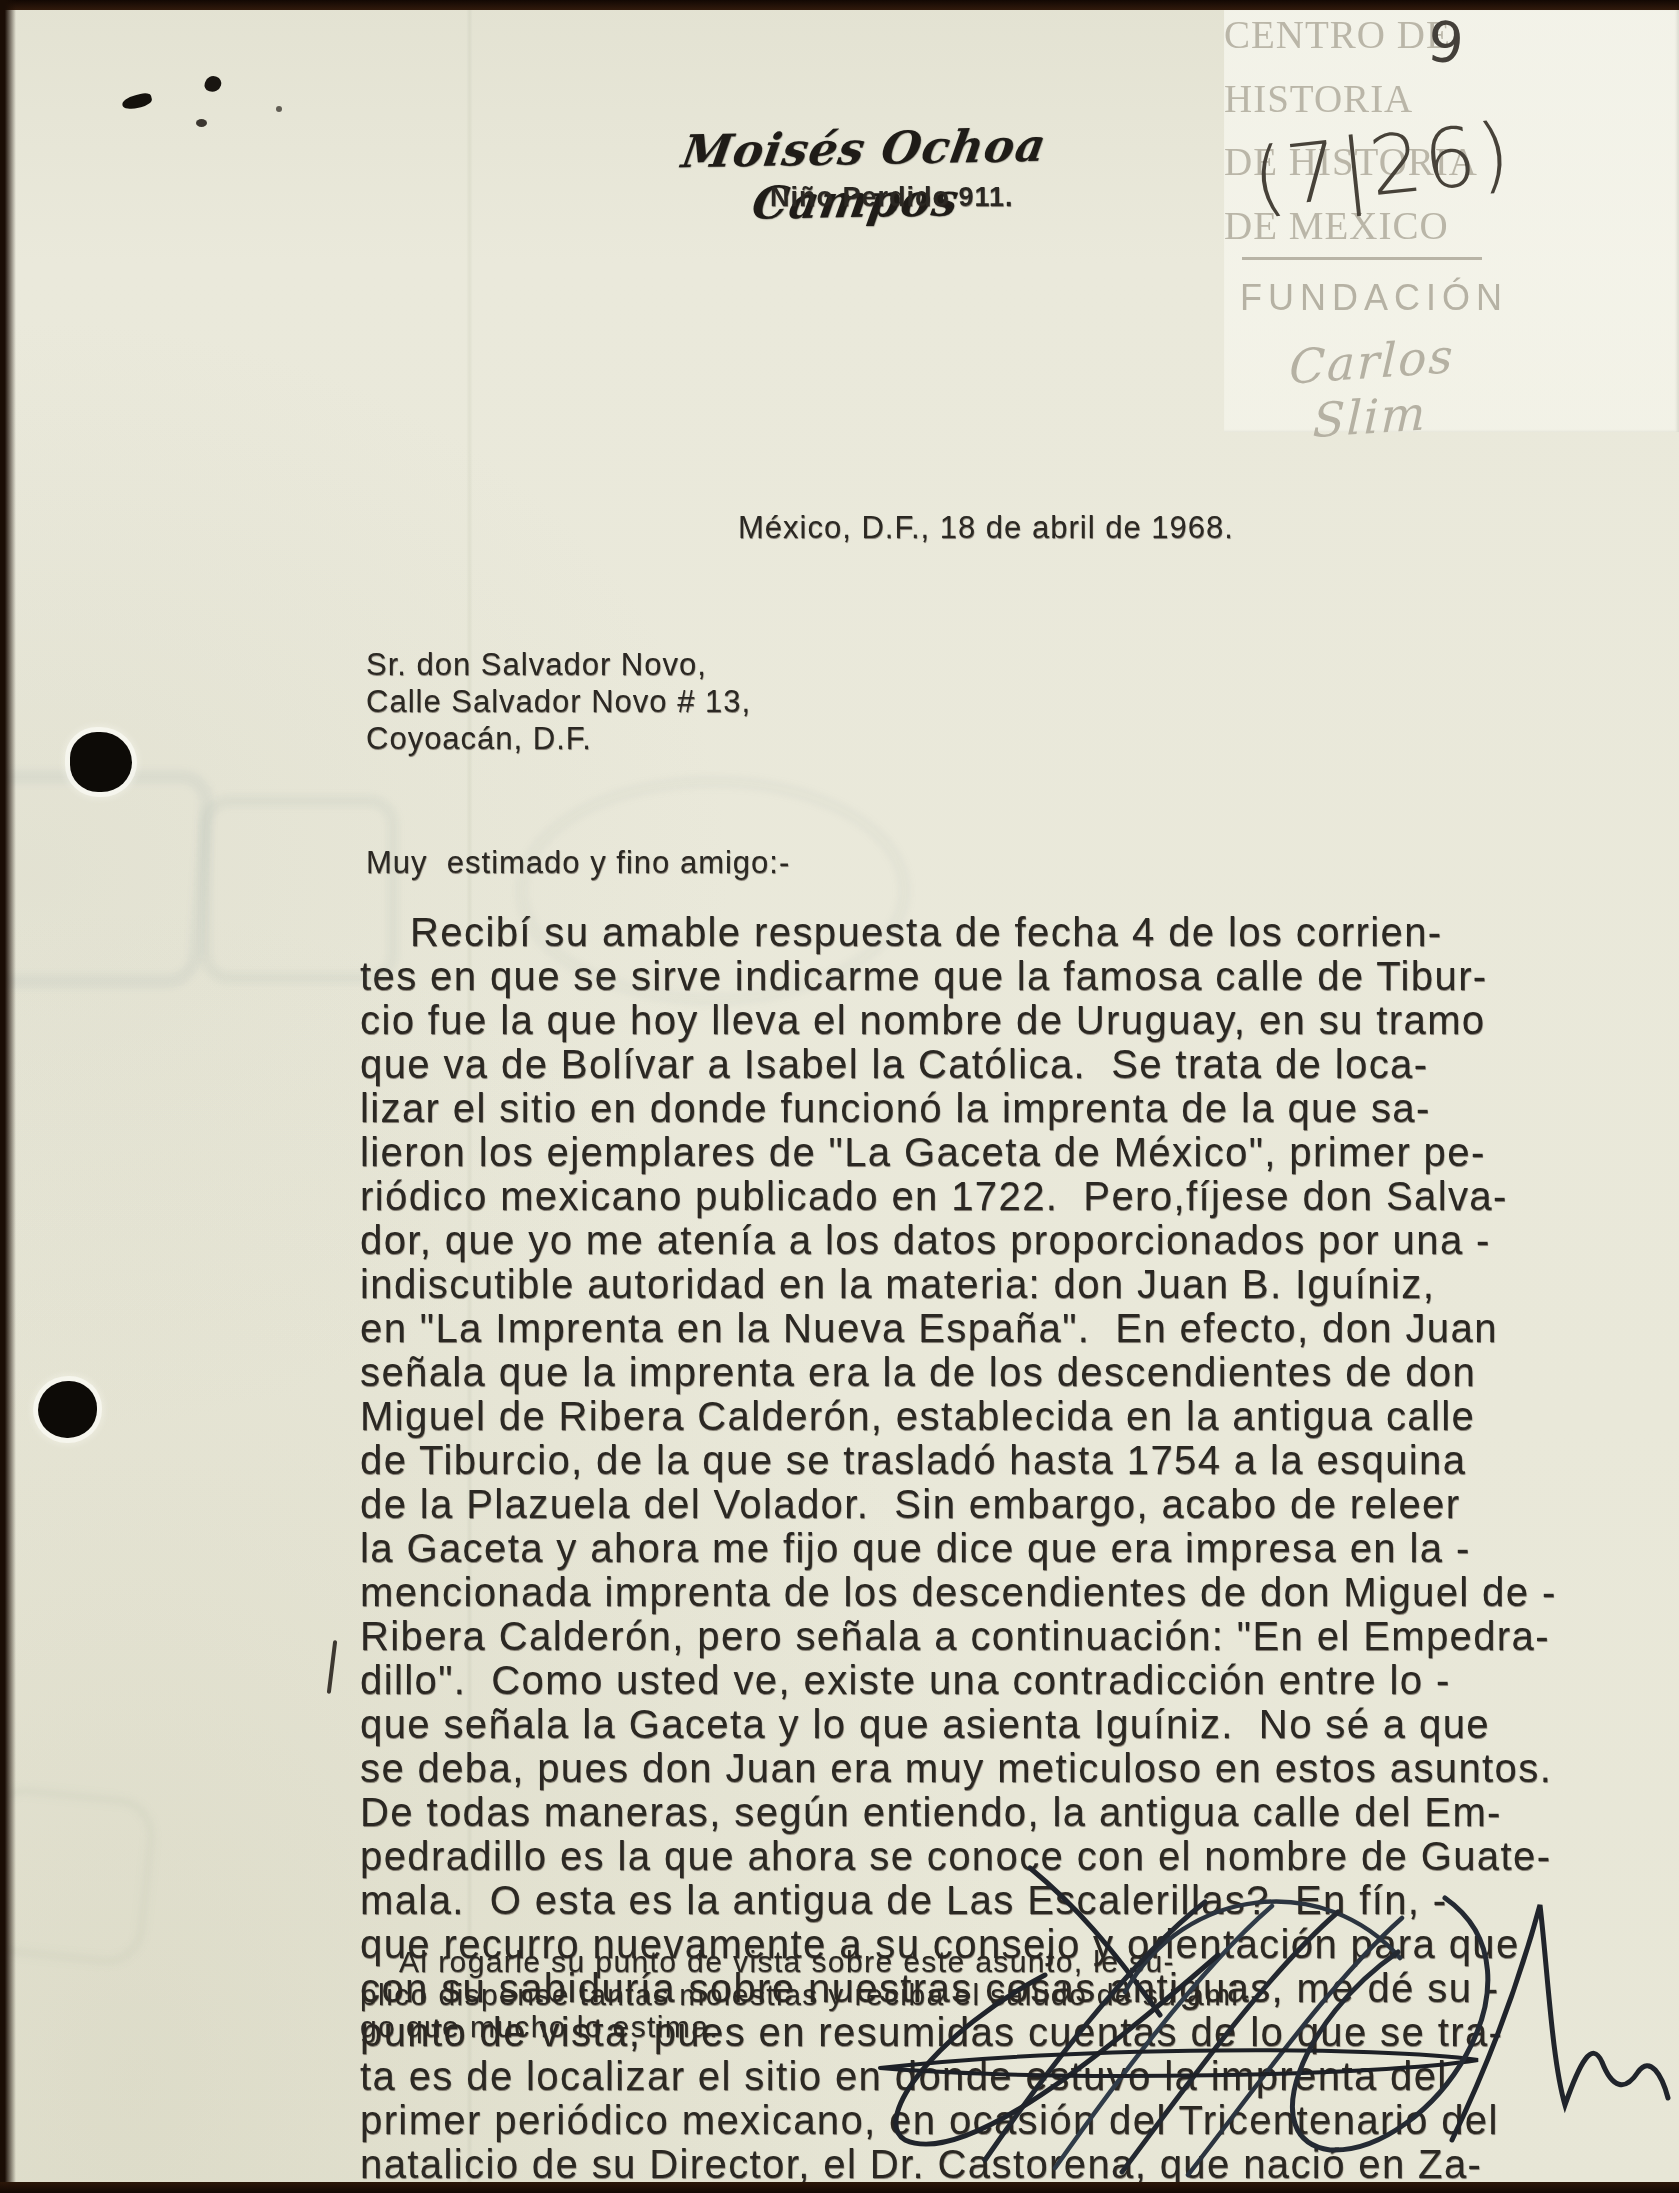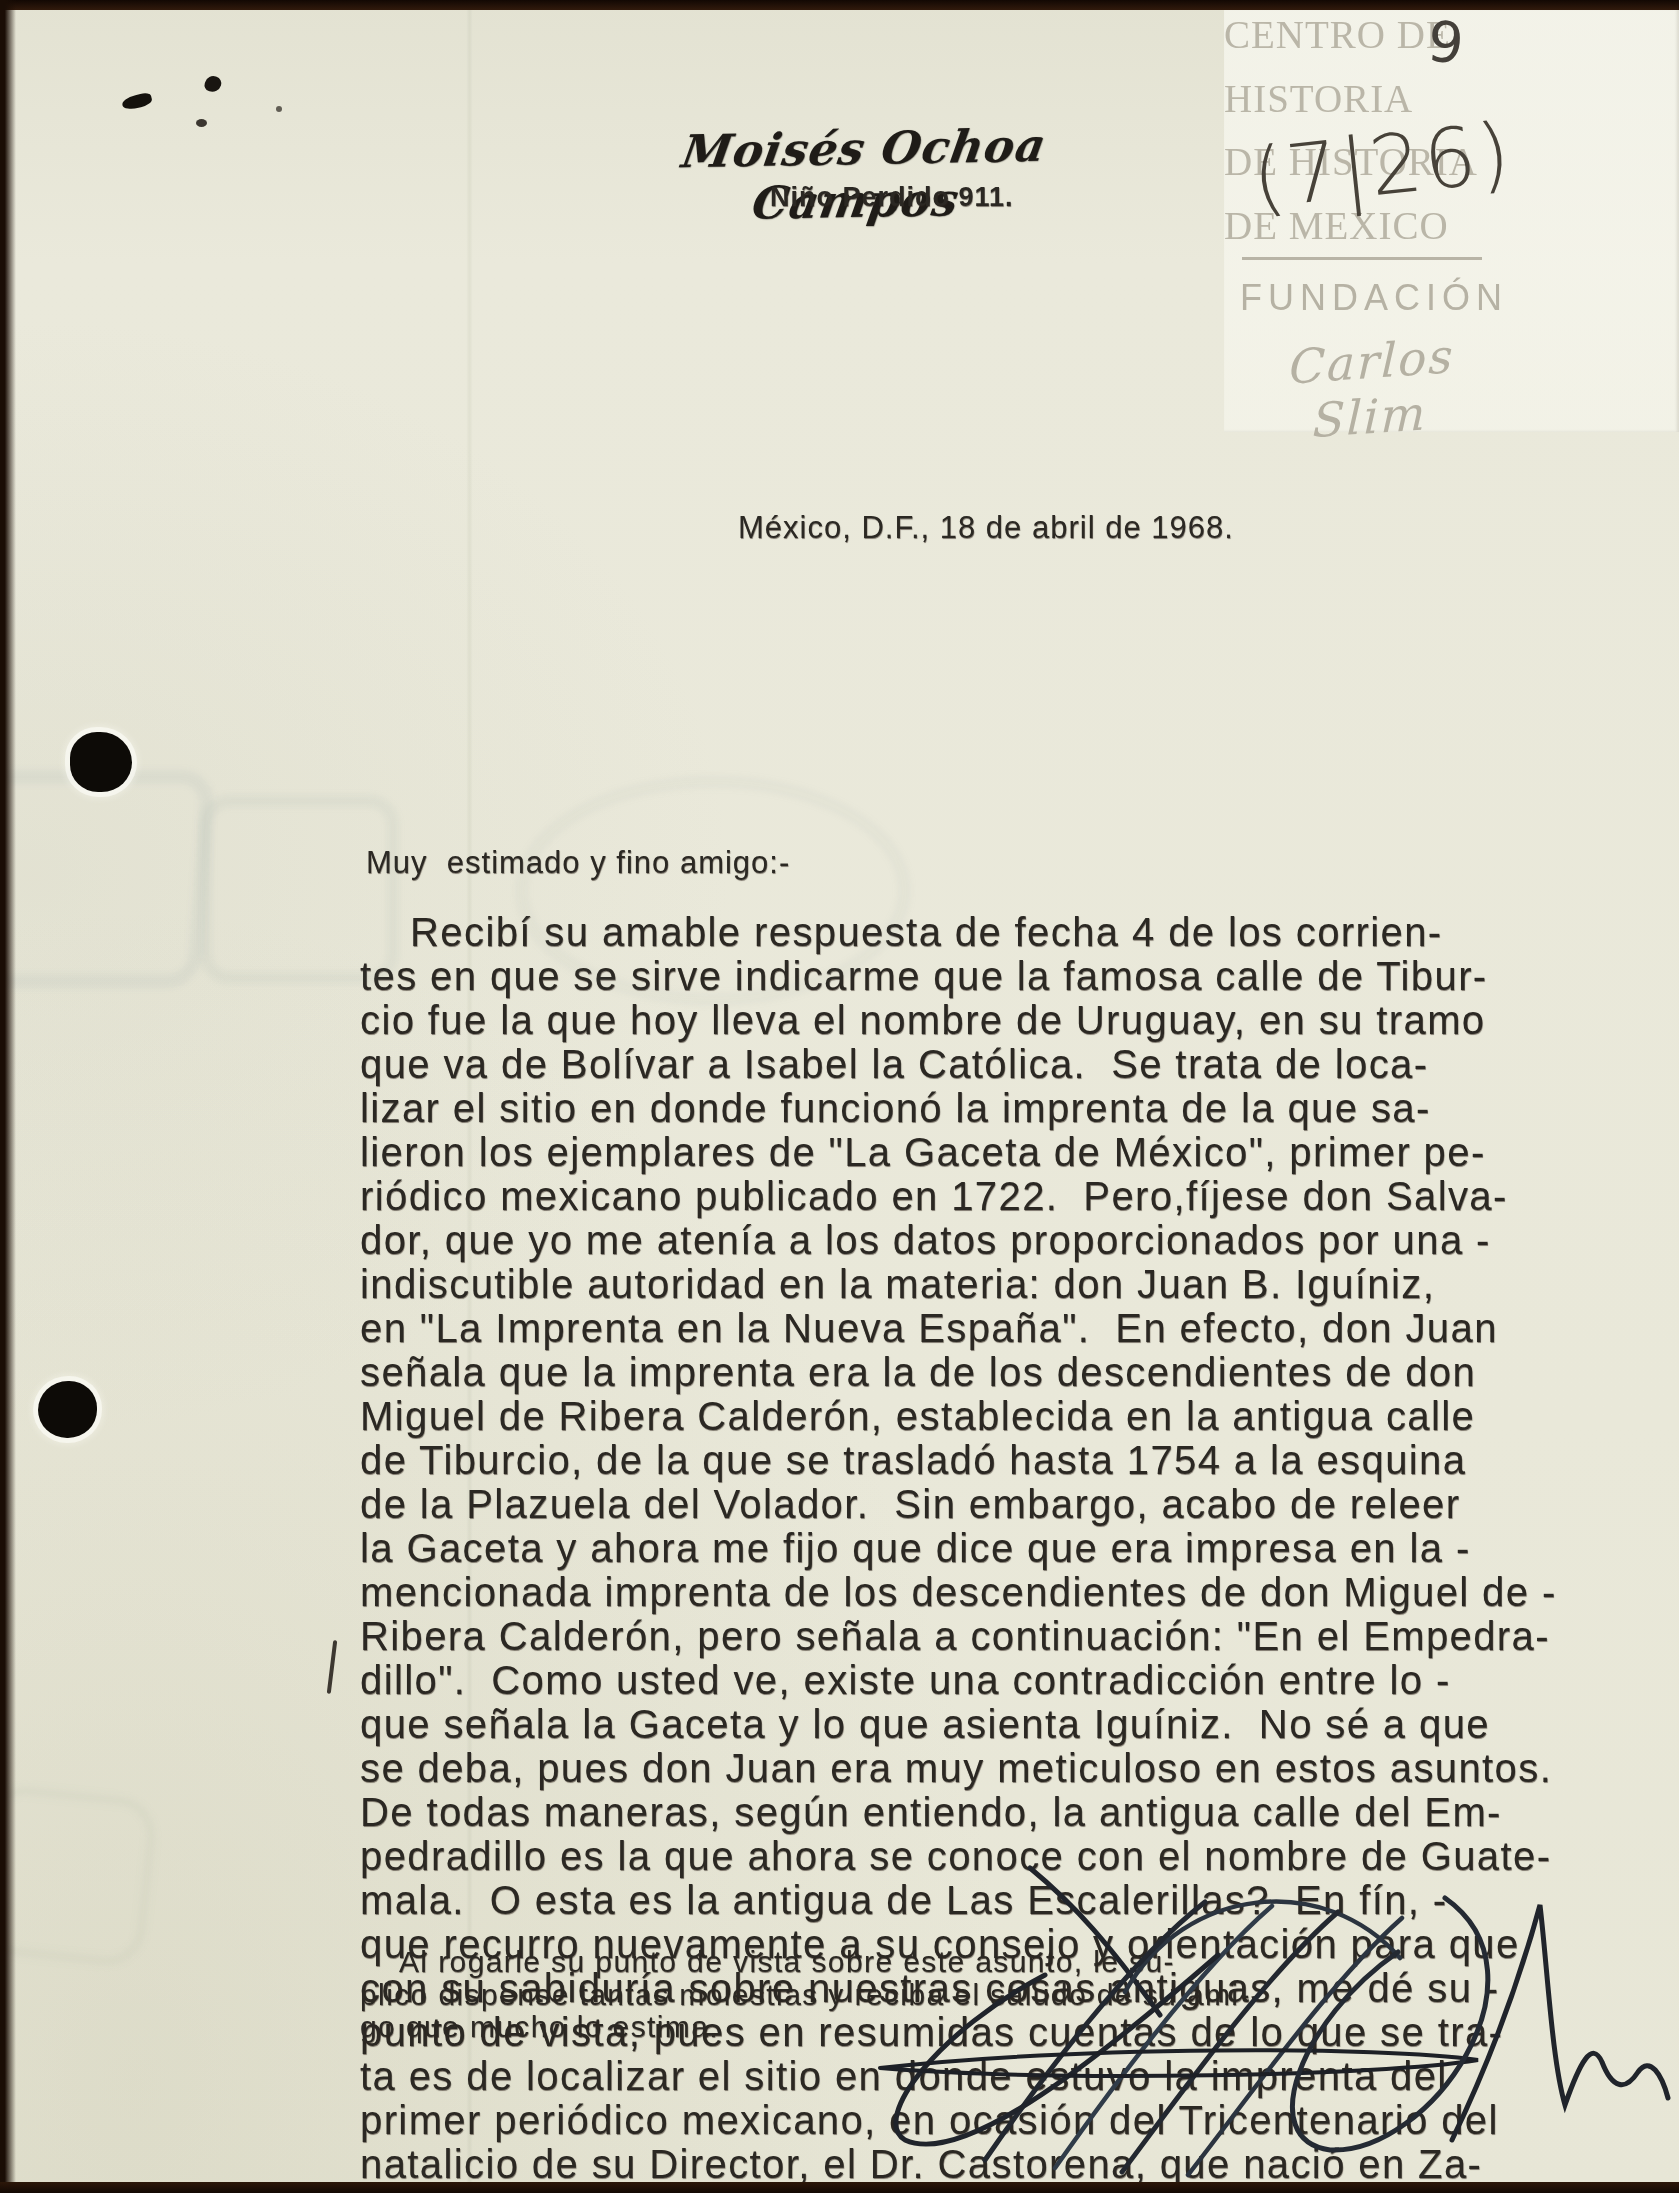--- a/index.html
+++ b/index.html
@@ -100,20 +100,23 @@
     <div class="stamp-script">Carlos Slim</div>
   </div>
 
   <div class="hw hw-page-num">9</div>
   <div class="hw hw-ref">(7|26)</div>
 
   <div class="letterhead-script">Moisés Ochoa Campos</div>
   <div class="typed letterhead-addr">Niño Perdido 911.</div>
 
   <div class="typed dateline">México, D.F., 18 de abril de 1968.</div>
+  <div class="typed recipient">Sr. don Salvador Novo,
+Calle Salvador Novo # 13,
+Coyoacán, D.F.</div>
   <div class="typed salutation">Muy  estimado y fino amigo:-</div>
   <div class="typed body-text">    Recibí su amable respuesta de fecha 4 de los corrien-
 tes en que se sirve indicarme que la famosa calle de Tibur-
 cio fue la que hoy lleva el nombre de Uruguay, en su tramo
 que va de Bolívar a Isabel la Católica.  Se trata de loca-
 lizar el sitio en donde funcionó la imprenta de la que sa-
 lieron los ejemplares de "La Gaceta de México", primer pe-
 riódico mexicano publicado en 1722.  Pero,fíjese don Salva-
 dor, que yo me atenía a los datos proporcionados por una -
 indiscutible autoridad en la materia: don Juan B. Iguíniz,

